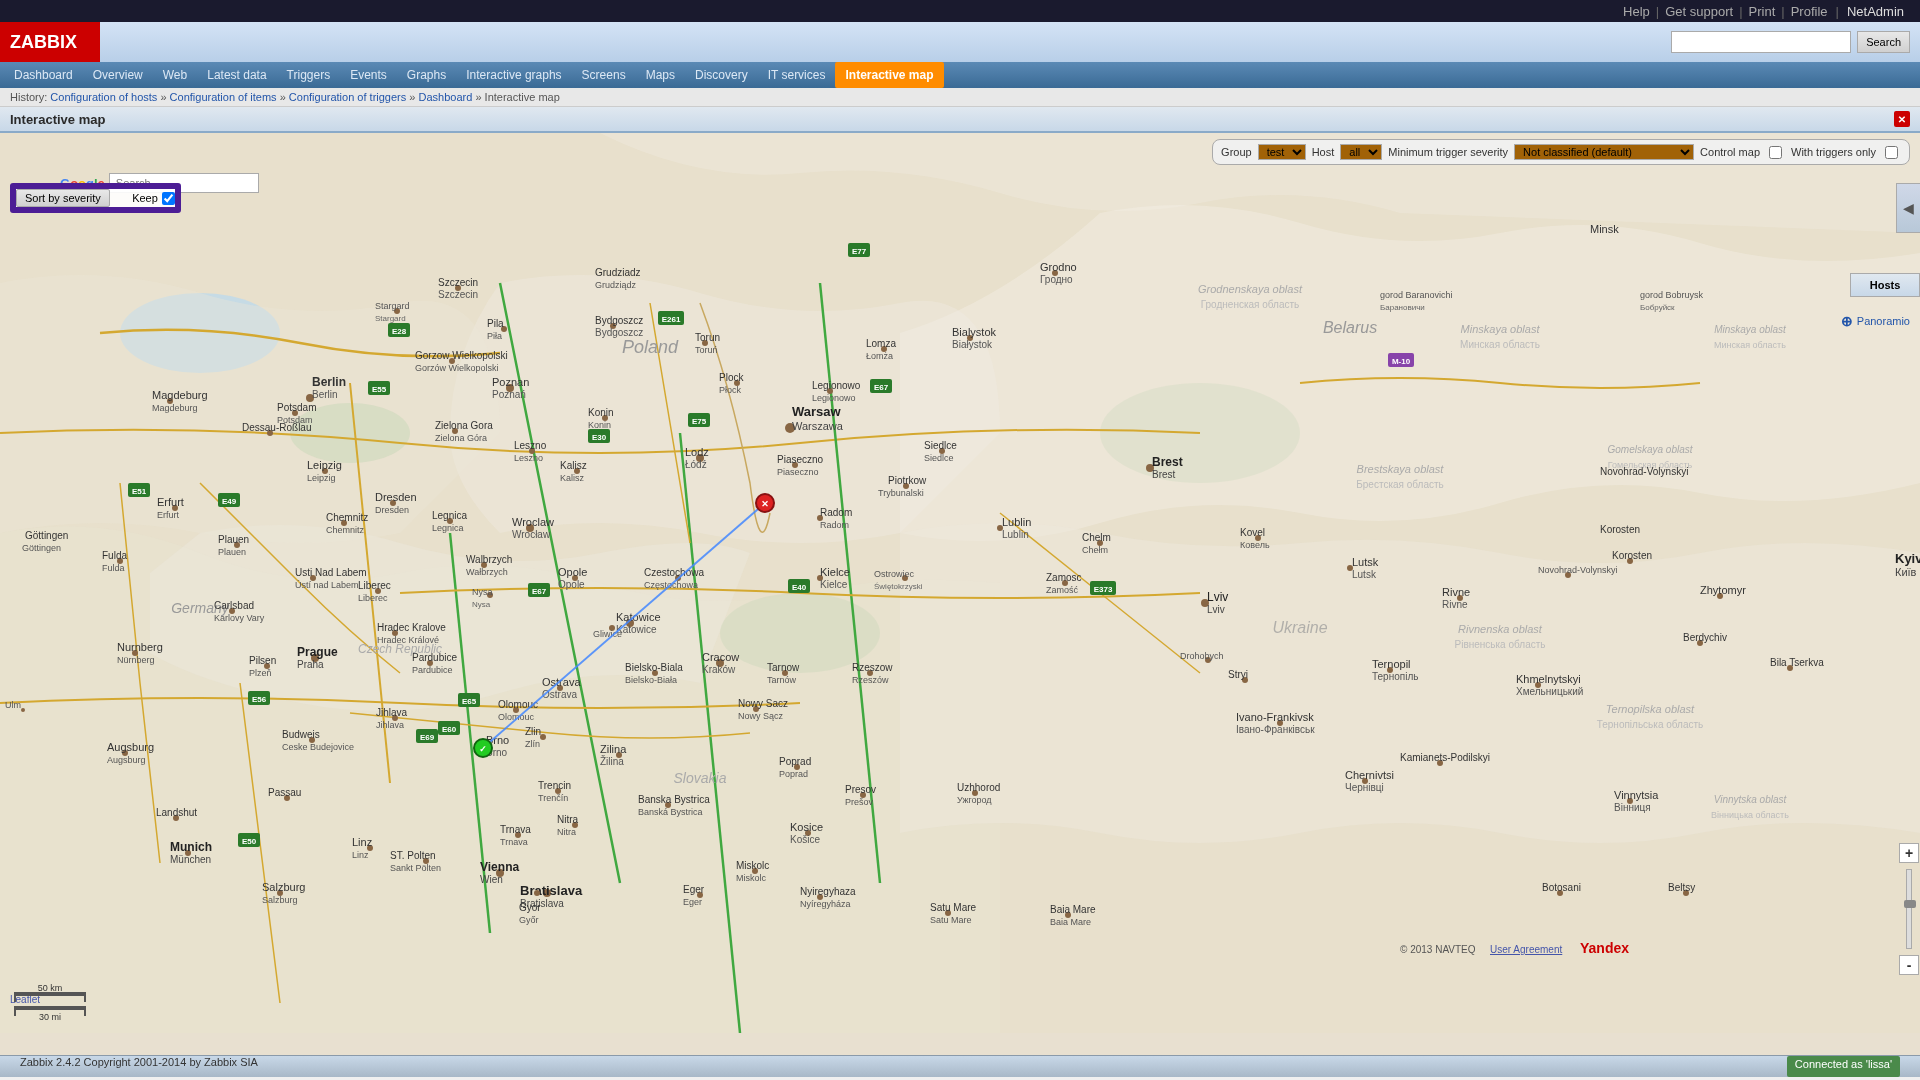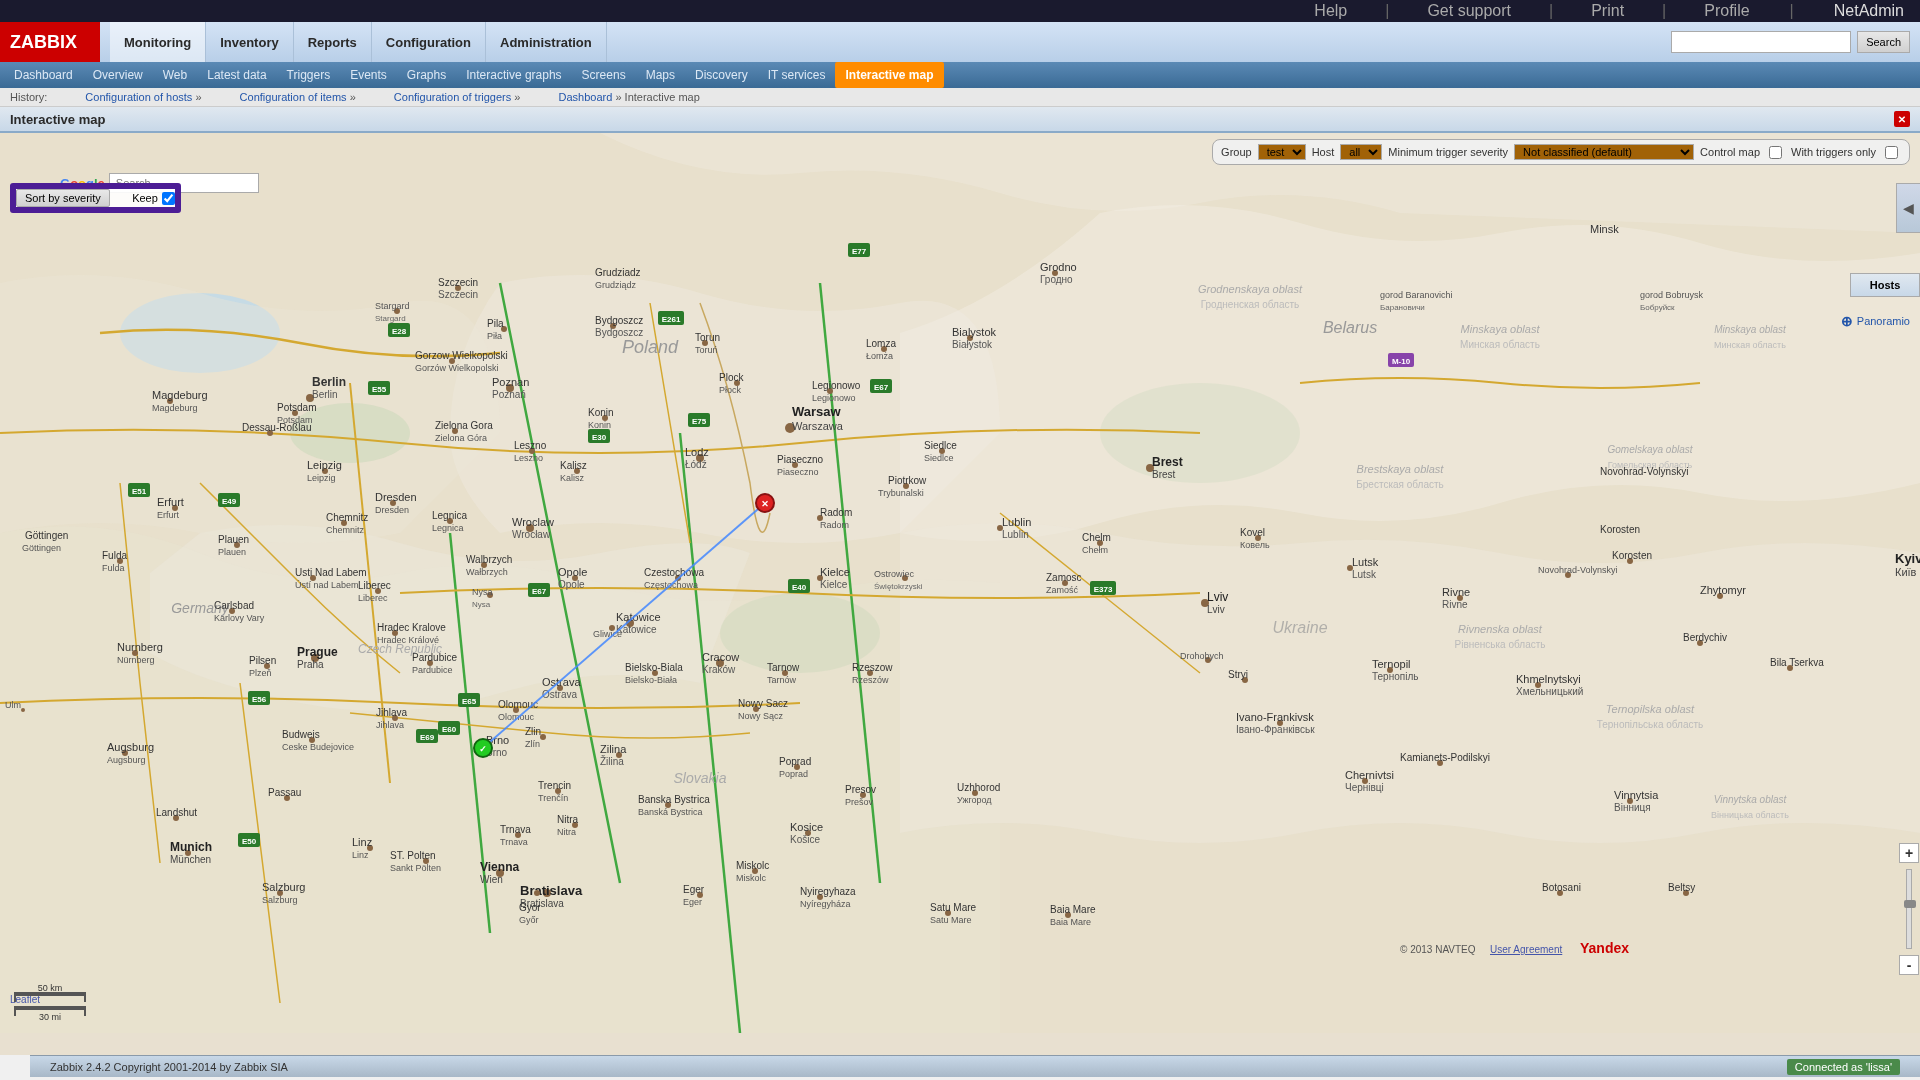--- a/index.html
+++ b/index.html
@@ -7,22 +7,21 @@
 
     
     #topbar {
       background: #1a1a2e;
       color: #ccc;
       height: 22px;
       display: flex;
       align-items: center;
       justify-content: flex-end;
       padding: 0 10px;
-      font-size: 16px;
-      gap: 32px;
+      font-size: 13px;
     }
     #topbar span { margin: 0 2px; color: #666; }
 
     
     #header {
       background: linear-gradient(to bottom, #d4e3f5, #b8cfe8);
       height: 40px;
       display: flex;
       align-items: center;
     }
@@ -106,21 +105,21 @@
     }
 
     
     #breadcrumb {
       background: #e8e8e8;
       border-bottom: 1px solid #ccc;
       padding: 3px 10px;
       font-size: 11px;
       color: #555;
     }
-    #breadcrumb a { color: #2255aa; text-decoration: none; margin-left: 35px; }
+    #breadcrumb a { color: #2255aa; text-decoration: none; }
 
     
     #page-title-bar {
       background: linear-gradient(to bottom, #e0e8f0, #c8d8e8);
       border-bottom: 2px solid #8aaac8;
       padding: 4px 10px;
       font-size: 13px;
       font-weight: bold;
       color: #2a2a2a;
       display: flex;
@@ -339,26 +338,24 @@
       top: 30px;
       border-radius: 2px;
     }
 
     
     #footer {
       background: linear-gradient(to bottom, #c8d8e8, #a8b8c8);
       border-top: 1px solid #8a9aaa;
       height: 22px;
       display: flex;
-      align-items: center;
       justify-content: space-between;
       padding: 0 20px;
       font-size: 11px;
       color: #333;
-      margin-left: 30px;
     }
     #footer .connected {
       background: #4a8a4a;
       color: white;
       padding: 2px 8px;
       border-radius: 2px;
       font-size: 11px;
     }
 
     
@@ -379,27 +376,20 @@
   <span style="color:#666;margin:0 4px;">|</span>
   <span style="cursor:pointer;color:#aaa;">Print</span>
   <span style="color:#666;margin:0 4px;">|</span>
   <span style="cursor:pointer;color:#aaa;">Profile</span>
   <span style="color:#666;margin:0 6px;">|</span>
   <span style="color:#ddd;margin-right:6px;">NetAdmin</span>
 </div>
 
 <div id="header">
   <div id="logo">ZABBIX</div>
-  <nav id="main-nav">
-    <div class="main-nav-item active">Monitoring</div>
-    <div class="main-nav-item">Inventory</div>
-    <div class="main-nav-item">Reports</div>
-    <div class="main-nav-item">Configuration</div>
-    <div class="main-nav-item">Administration</div>
-  </nav>
   <div id="search-area">
     <input id="search-input" type="text" placeholder="" style="">
     <button id="search-btn">Search</button>
   </div>
 </div>
 
 <div id="subnav">
   <div class="subnav-item">Dashboard</div>
   <div class="subnav-item">Overview</div>
   <div class="subnav-item">Web</div>

